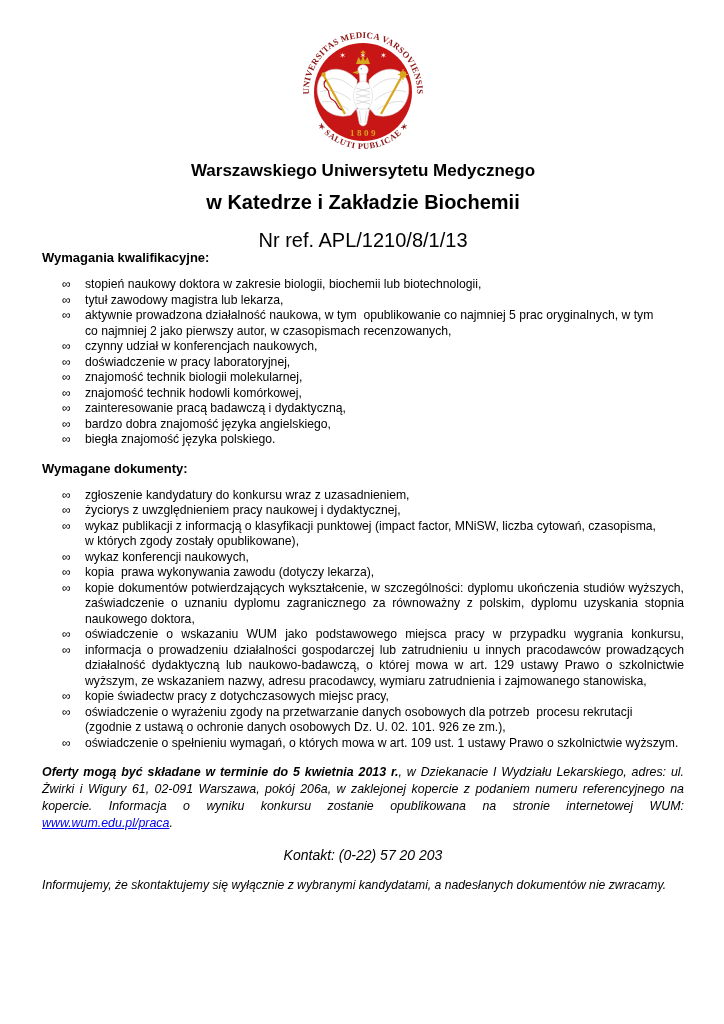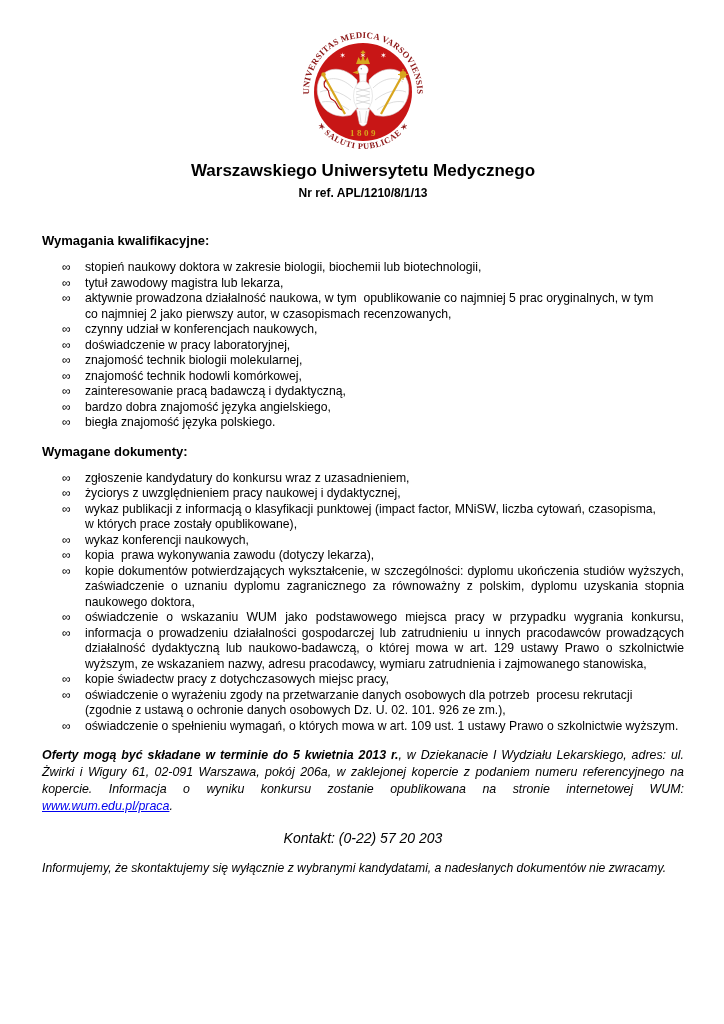--- a/index.html
+++ b/index.html
@@ -30,24 +30,24 @@
   .goldf{ fill:var(--gold,#d8a51d); }
   .golds{ stroke:var(--gold,#d8a51d); fill:none; }
   .snake{ stroke:var(--snake-red,#b01212); fill:none; stroke-width:1.2; }
 
   
   .h-main { font-size:17px; font-weight:bold; text-align:center; line-height:22px; margin-top:8px; }
   .h-main + .h-main { margin-top:10px; }
   .h-announce { font-size:14px; font-weight:bold; text-align:center; line-height:18px; margin-top:12px; }
   .h-position { font-size:20px; font-weight:bold; text-align:center; line-height:25px; margin-top:8px; }
   .h-position + .h-position { margin-top:4px; }
-  .h-ref { font-size:12px; font-weight:bold; text-align:center; line-height:18px; margin-top:2px; }
+  .h-ref { font-size:20px; font-weight:normal; text-align:center; line-height:18px; margin-top:16px; }
 
   .sec-heading { font-size:13px; font-weight:bold; line-height:17px; }
-  .sec-heading.mt-lg { margin-top:30px; }
+  .sec-heading.mt-lg { }
   .sec-heading.mt-sm { margin-top:12px; }
 
   
   .blist { list-style:none; margin:11px 0 0 0; padding:0;
            font-size:12.2px; line-height:15.5px; }
   .blist .li { display:flex; align-items:flex-start; }
   .blist .bullet { flex:0 0 23px; margin-left:20px; }
   .blist .txt { flex:1; white-space:pre-wrap; }
   .blist .li.justify .txt { text-align:justify; }
   .blist .li.stretch .txt { text-align:justify; text-align-last:justify; }
@@ -113,20 +113,21 @@
         <path class="fdet" d="M 66.5 81 L 68 93 M 73.5 81 L 72 93"></path>
       </g>
 
       <text class="side-star" x="31" y="97">✶</text>
       <text class="side-star" x="109" y="97">✶</text>
       <text class="year" x="71" y="106">1809</text>
     </svg>
   </div>
 
   <div class="h-main">Warszawskiego Uniwersytetu Medycznego</div>
+  <div class="h-position">w Katedrze i Zakładzie Biochemii</div>
   <div class="h-ref">Nr ref. APL/1210/8/1/13</div>
 
   <div class="sec-heading mt-lg">Wymagania kwalifikacyjne:</div>
   <ul class="blist">
       <li class="li left">
         <span class="bullet">∞</span>
         <span class="txt">stopień naukowy doktora w zakresie biologii, biochemii lub biotechnologii,</span>
       </li>
       <li class="li left">
         <span class="bullet">∞</span>
@@ -173,21 +174,21 @@
         <span class="bullet">∞</span>
         <span class="txt">zgłoszenie kandydatury do konkursu wraz z uzasadnieniem,</span>
       </li>
       <li class="li left">
         <span class="bullet">∞</span>
         <span class="txt">życiorys z uwzględnieniem pracy naukowej i dydaktycznej,</span>
       </li>
       <li class="li left">
         <span class="bullet">∞</span>
         <span class="txt">wykaz publikacji z informacją o klasyfikacji punktowej (impact factor, MNiSW, liczba cytowań, czasopisma,
-w których prace zostały opublikowane),</span>
+w których zgody zostały opublikowane),</span>
       </li>
       <li class="li left">
         <span class="bullet">∞</span>
         <span class="txt">wykaz konferencji naukowych,</span>
       </li>
       <li class="li left">
         <span class="bullet">∞</span>
         <span class="txt">kopia  prawa wykonywania zawodu (dotyczy lekarza),</span>
       </li>
       <li class="li justify">

